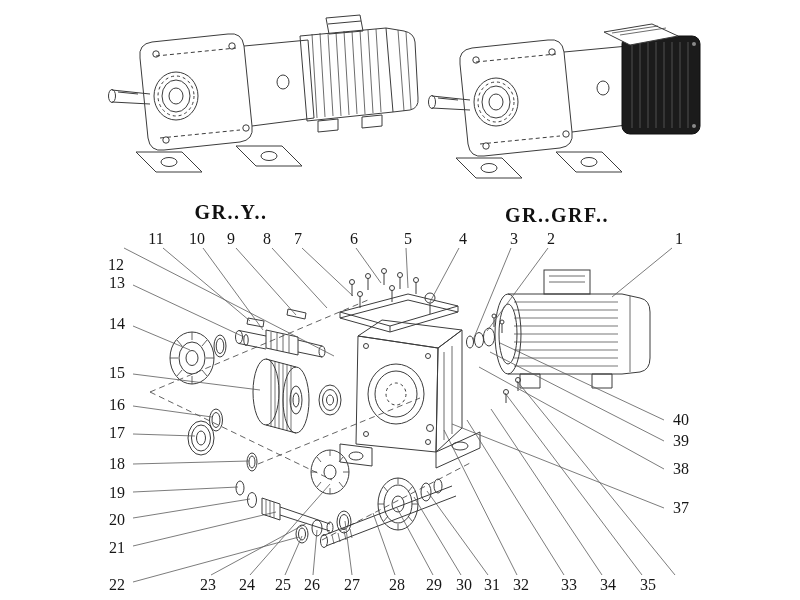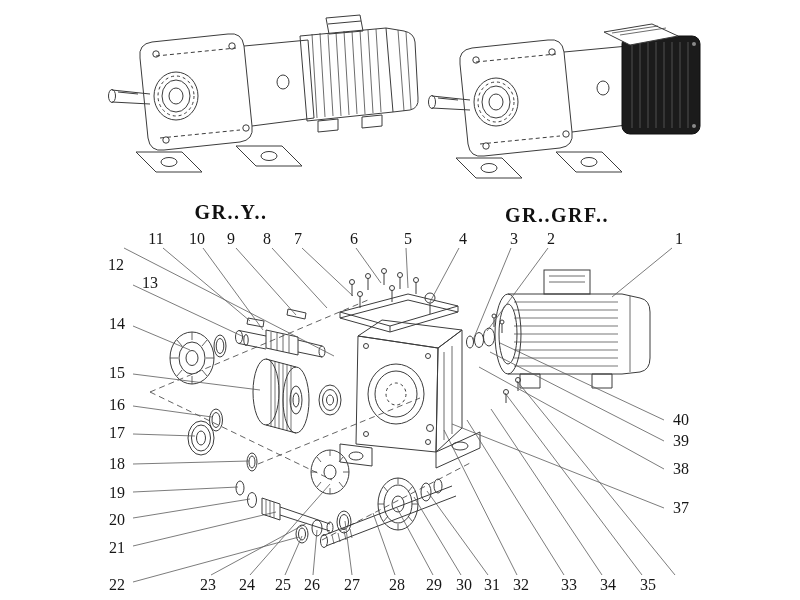--- a/index.html
+++ b/index.html
@@ -269,21 +269,21 @@
       <div class="callout" style="left: 514px; top: 239px;">3</div>
       <div class="callout" style="left: 463px; top: 239px;">4</div>
       <div class="callout" style="left: 408px; top: 239px;">5</div>
       <div class="callout" style="left: 354px; top: 239px;">6</div>
       <div class="callout" style="left: 298px; top: 239px;">7</div>
       <div class="callout" style="left: 267px; top: 239px;">8</div>
       <div class="callout" style="left: 231px; top: 239px;">9</div>
       <div class="callout" style="left: 197px; top: 239px;">10</div>
       <div class="callout" style="left: 156px; top: 239px;">11</div>
       <div class="callout" style="left: 116px; top: 239px; margin-top: 26px;">12</div>
-      <div class="callout" style="left: 117px; top: 283px; margin-left: 33px;">13</div>
+      <div class="callout" style="left: 117px; top: 283px;">13</div>
       <div class="callout" style="left: 117px; top: 324px;">14</div>
       <div class="callout" style="left: 117px; top: 373px;">15</div>
       <div class="callout" style="left: 117px; top: 405px;">16</div>
       <div class="callout" style="left: 117px; top: 433px;">17</div>
       <div class="callout" style="left: 117px; top: 464px;">18</div>
       <div class="callout" style="left: 117px; top: 493px;">19</div>
       <div class="callout" style="left: 117px; top: 520px;">20</div>
       <div class="callout" style="left: 117px; top: 548px;">21</div>
       <div class="callout" style="left: 117px; top: 585px;">22</div>
       <div class="callout" style="left: 208px; top: 585px;">23</div>

